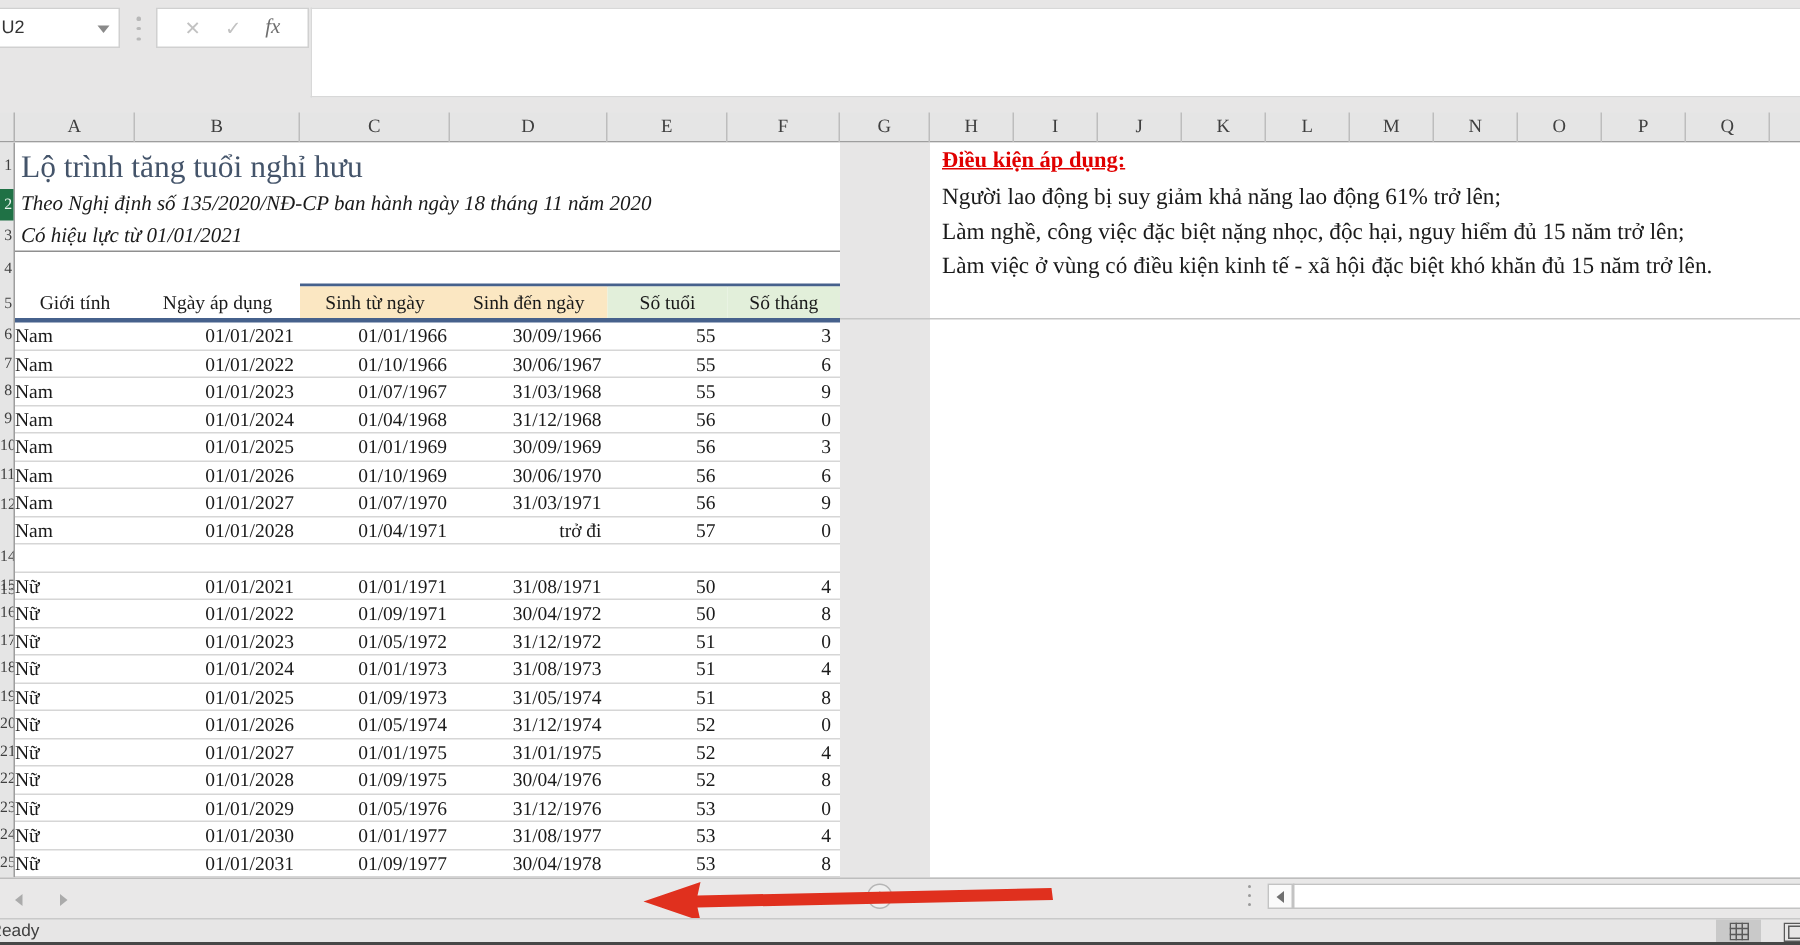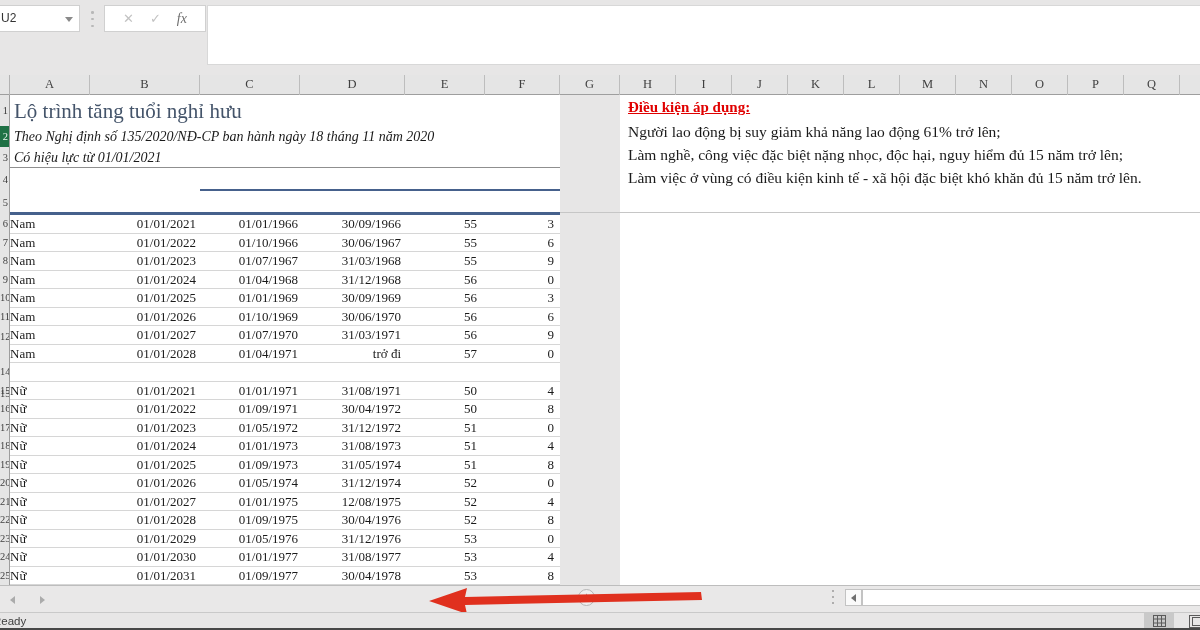--- a/index.html
+++ b/index.html
@@ -159,20 +159,28 @@
         <div class="abs row-seg" style="top: 471.5px; height: 18.5px; line-height: 18.5px;">25</div>
       </div>
     </div>
 
   <div class="abs sheet-title">Lộ trình tăng tuổi nghỉ hưu</div>
   <div class="abs sheet-sub sub1">Theo Nghị định số 135/2020/NĐ-CP ban hành ngày 18 tháng 11 năm 2020</div>
   <div class="abs sheet-sub sub2">Có hiệu lực từ 01/01/2021</div>
   <div class="abs row3-line"></div>
 
   <div class="abs group-underline"></div>
+  <div class="abs header-row" id="header-row">
+      <span class="hd0 ">Giới tính</span>
+      <span class="hd1 ">Ngày áp dụng</span>
+      <span class="hd2 bg-tan">Sinh từ ngày</span>
+      <span class="hd3 bg-tan">Sinh đến ngày</span>
+      <span class="hd4 bg-green">Số tuổi</span>
+      <span class="hd5 bg-green">Số tháng</span>
+    </div>
   <div class="abs header-underline"></div>
 
   <div class="abs t-rows" id="table-rows">
       <div class="t-row" style="top: 0px;">
         <span class="c0">Nam</span>
         <span class="c1">01/01/2021</span>
         <span class="c2">01/01/1966</span>
         <span class="c3">30/09/1966</span>
         <span class="c4">55</span>
         <span class="c5">3</span>
@@ -286,21 +294,21 @@
         <span class="c1">01/01/2026</span>
         <span class="c2">01/05/1974</span>
         <span class="c3">31/12/1974</span>
         <span class="c4">52</span>
         <span class="c5">0</span>
       </div>
       <div class="t-row" style="top: 277.5px;">
         <span class="c0">Nữ</span>
         <span class="c1">01/01/2027</span>
         <span class="c2">01/01/1975</span>
-        <span class="c3">12/08/1975</span>
+        <span class="c3">31/01/1975</span>
         <span class="c4">52</span>
         <span class="c5">4</span>
       </div>
       <div class="t-row" style="top: 296px;">
         <span class="c0">Nữ</span>
         <span class="c1">01/01/2028</span>
         <span class="c2">01/09/1975</span>
         <span class="c3">30/04/1976</span>
         <span class="c4">52</span>
         <span class="c5">8</span>

